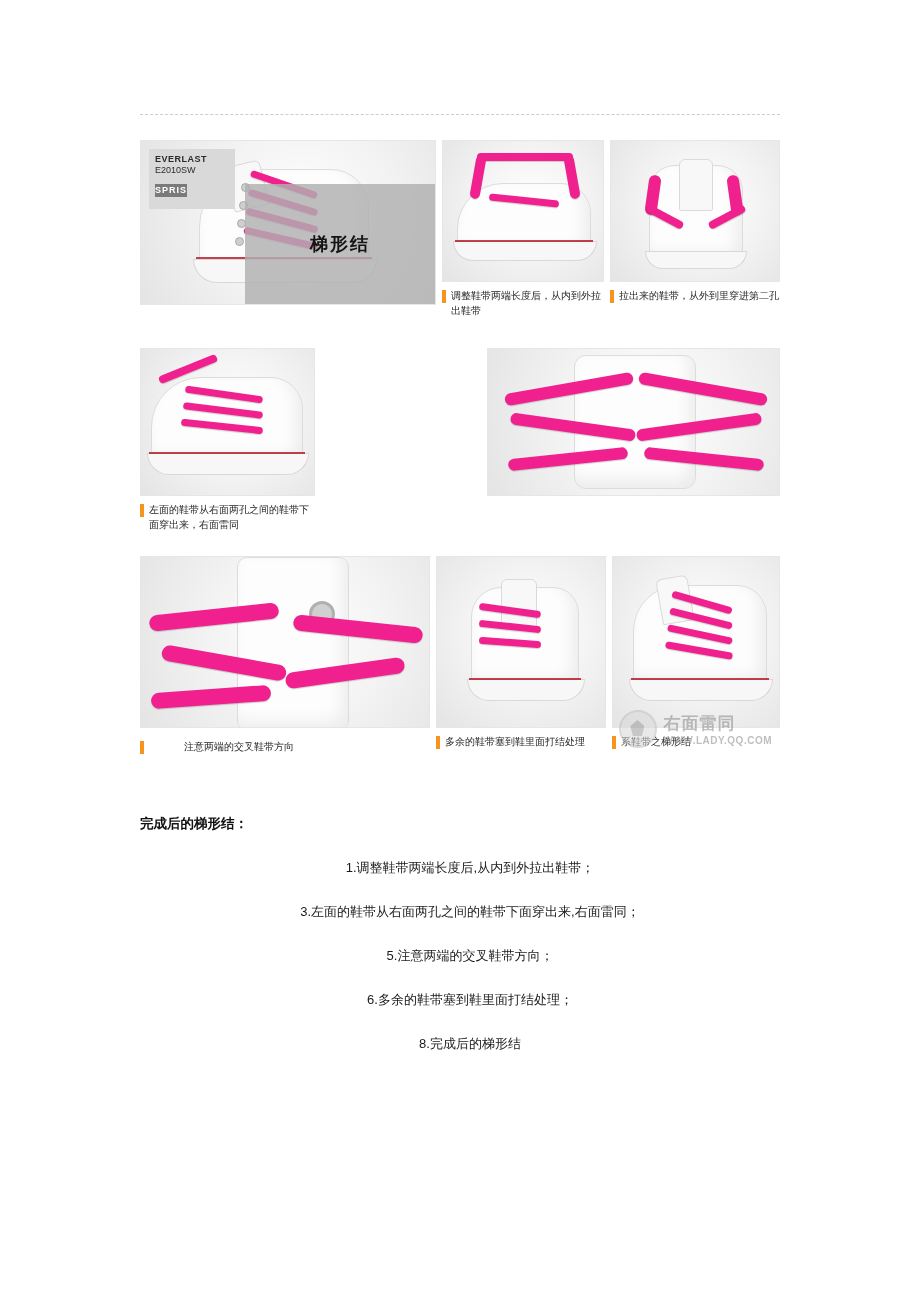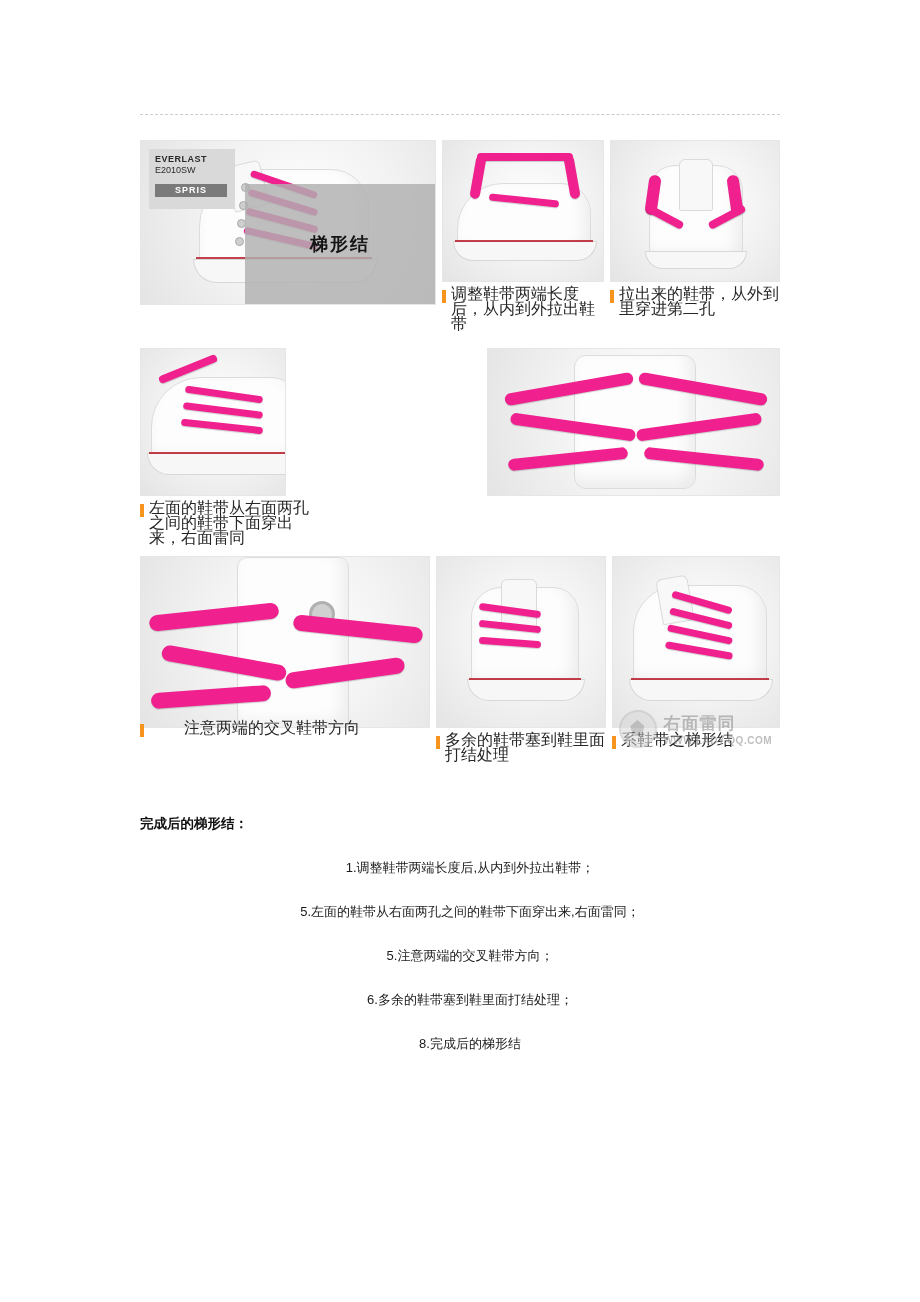--- a/index.html
+++ b/index.html
@@ -110,21 +110,21 @@
     line-height: 11px;
     padding: 5px 6px;
     box-sizing: border-box;
   }
   .brand-chip .b1 { font-weight: bold; letter-spacing: .5px; }
   .brand-chip .b3 {
     margin-top: 8px;
     background: #7a7a7a;
     color: #ffffff;
     display: inline-block;
-    padding: 1px 20px;
+    padding: 1px 0;
     font-weight: bold;
     letter-spacing: 1px;
   }
   .title-plate {
     position: absolute;
     right: 0;
     bottom: 0;
     width: 190px;
     height: 120px;
     background: rgba(176,176,176,0.82);
@@ -133,26 +133,25 @@
     font-weight: bold;
     display: flex;
     align-items: center;
     justify-content: center;
     letter-spacing: 2px;
   }
 
   
   .caption {
     position: absolute;
-    font-size: 16px;
+    font-size: 10px;
     line-height: 15px;
     color: #262626;
     padding-left: 9px;
     box-sizing: border-box;
-    font-family: Liberation Mono, monospace;
   }
   .caption::before {
     content: "";
     position: absolute;
     left: 0;
     top: 2px;
     width: 4px;
     height: 13px;
     background: #f7941e;
   }
@@ -271,21 +270,21 @@
         <div class="tongue" style="left:68px; top:18px; width:32px; height:50px;"></div>
         <div class="lace" style="left:36px; top:34px; width:12px; height:40px; transform:rotate(8deg);"></div>
         <div class="lace" style="left:118px; top:34px; width:12px; height:40px; transform:rotate(-8deg);"></div>
         <div class="lace" style="left:34px; top:72px; width:40px; height:8px; border-radius:20px; transform:rotate(28deg);"></div>
         <div class="lace" style="left:96px; top:72px; width:40px; height:8px; border-radius:20px; transform:rotate(-28deg);"></div>
         <div class="sole" style="left:34px; top:110px; width:100px; height:16px;"></div>
       </div>
       <div class="caption" style="top:148px; width:170px;">拉出来的鞋带，从外到里穿进第二孔</div>
     </div>
 
-    <div class="cell" style="left:0; top:208px; width:146px; height:180px;">
+    <div class="cell" style="left:0; top:208px; width:175px; height:180px;">
       <div class="photo" style="height:148px;">
         <div class="shoe-bg"></div>
         <div class="shoe-body" style="left:10px; top:28px; width:150px; height:86px; border-radius:50px 32px 10px 10px;"></div>
         <div class="sole" style="left:6px; top:104px; width:160px; height:20px;"></div>
         <div class="redline" style="left:8px; top:103px; width:156px;"></div>
         <div class="lace" style="left:16px; top:16px; width:62px; height:8px; transform:rotate(-22deg);"></div>
         <div class="lace" style="left:44px; top:42px; width:78px; height:7px; transform:rotate(8deg);"></div>
         <div class="lace" style="left:42px; top:58px; width:80px; height:7px; transform:rotate(7deg);"></div>
         <div class="lace" style="left:40px; top:74px; width:82px; height:7px; transform:rotate(6deg);"></div>
       </div>
@@ -310,21 +309,21 @@
       <div class="photo" style="height:172px;">
         <div class="shoe-bg"></div>
         <div class="shoe-body" style="left:96px; top:0px; width:110px; height:172px; border-radius:10px;"></div>
         <div class="eyelet" style="left:168px; top:44px; width:20px; height:20px; background:#d0d0d0; border:3px solid #b0b0b0;"></div>
         <div class="lace" style="left:8px; top:52px; width:130px; height:16px; transform:rotate(-6deg); border-radius:10px;"></div>
         <div class="lace" style="left:152px; top:64px; width:130px; height:16px; transform:rotate(6deg); border-radius:10px;"></div>
         <div class="lace" style="left:20px; top:98px; width:126px; height:16px; transform:rotate(10deg); border-radius:10px;"></div>
         <div class="lace" style="left:144px; top:108px; width:120px; height:16px; transform:rotate(-8deg); border-radius:10px;"></div>
         <div class="lace" style="left:10px; top:132px; width:120px; height:16px; transform:rotate(-4deg); border-radius:10px;"></div>
       </div>
-      <div class="caption" style="top:166px; width:290px;padding-left:44px;">注意两端的交叉鞋带方向</div>
+      <div class="caption" style="top:183px; width:290px;padding-left:44px;">注意两端的交叉鞋带方向</div>
     </div>
 
     <div class="cell" style="left:296px; top:416px; width:170px; height:200px;">
       <div class="photo" style="height:172px;">
         <div class="shoe-bg"></div>
         <div class="shoe-body" style="left:34px; top:30px; width:106px; height:100px; border-radius:30px 26px 10px 10px;"></div>
         <div class="tongue" style="left:64px; top:22px; width:34px; height:46px;"></div>
         <div class="lace" style="left:42px; top:50px; width:62px; height:7px; transform:rotate(8deg);"></div>
         <div class="lace" style="left:42px; top:66px; width:62px; height:7px; transform:rotate(6deg);"></div>
         <div class="lace" style="left:42px; top:82px; width:62px; height:7px; transform:rotate(4deg);"></div>
@@ -355,19 +354,19 @@
         <div class="wm1">右面雷同</div>
         <div class="wm2">WWW.LADY.QQ.COM</div>
       </div>
     </div>
 
   </div>
 
   <div class="textblock">
     <div class="tb-title">完成后的梯形结：</div>
     <div class="tb-step">1.调整鞋带两端长度后,从内到外拉出鞋带；</div>
-    <div class="tb-step">5.左面的鞋带从右面两孔之间的鞋带下面穿出来,右面雷同；</div>
+    <div class="tb-step">3.左面的鞋带从右面两孔之间的鞋带下面穿出来,右面雷同；</div>
     <div class="tb-step">5.注意两端的交叉鞋带方向；</div>
     <div class="tb-step">6.多余的鞋带塞到鞋里面打结处理；</div>
     <div class="tb-step">8.完成后的梯形结</div>
   </div>
 
 </div>
 
 </body></html>

